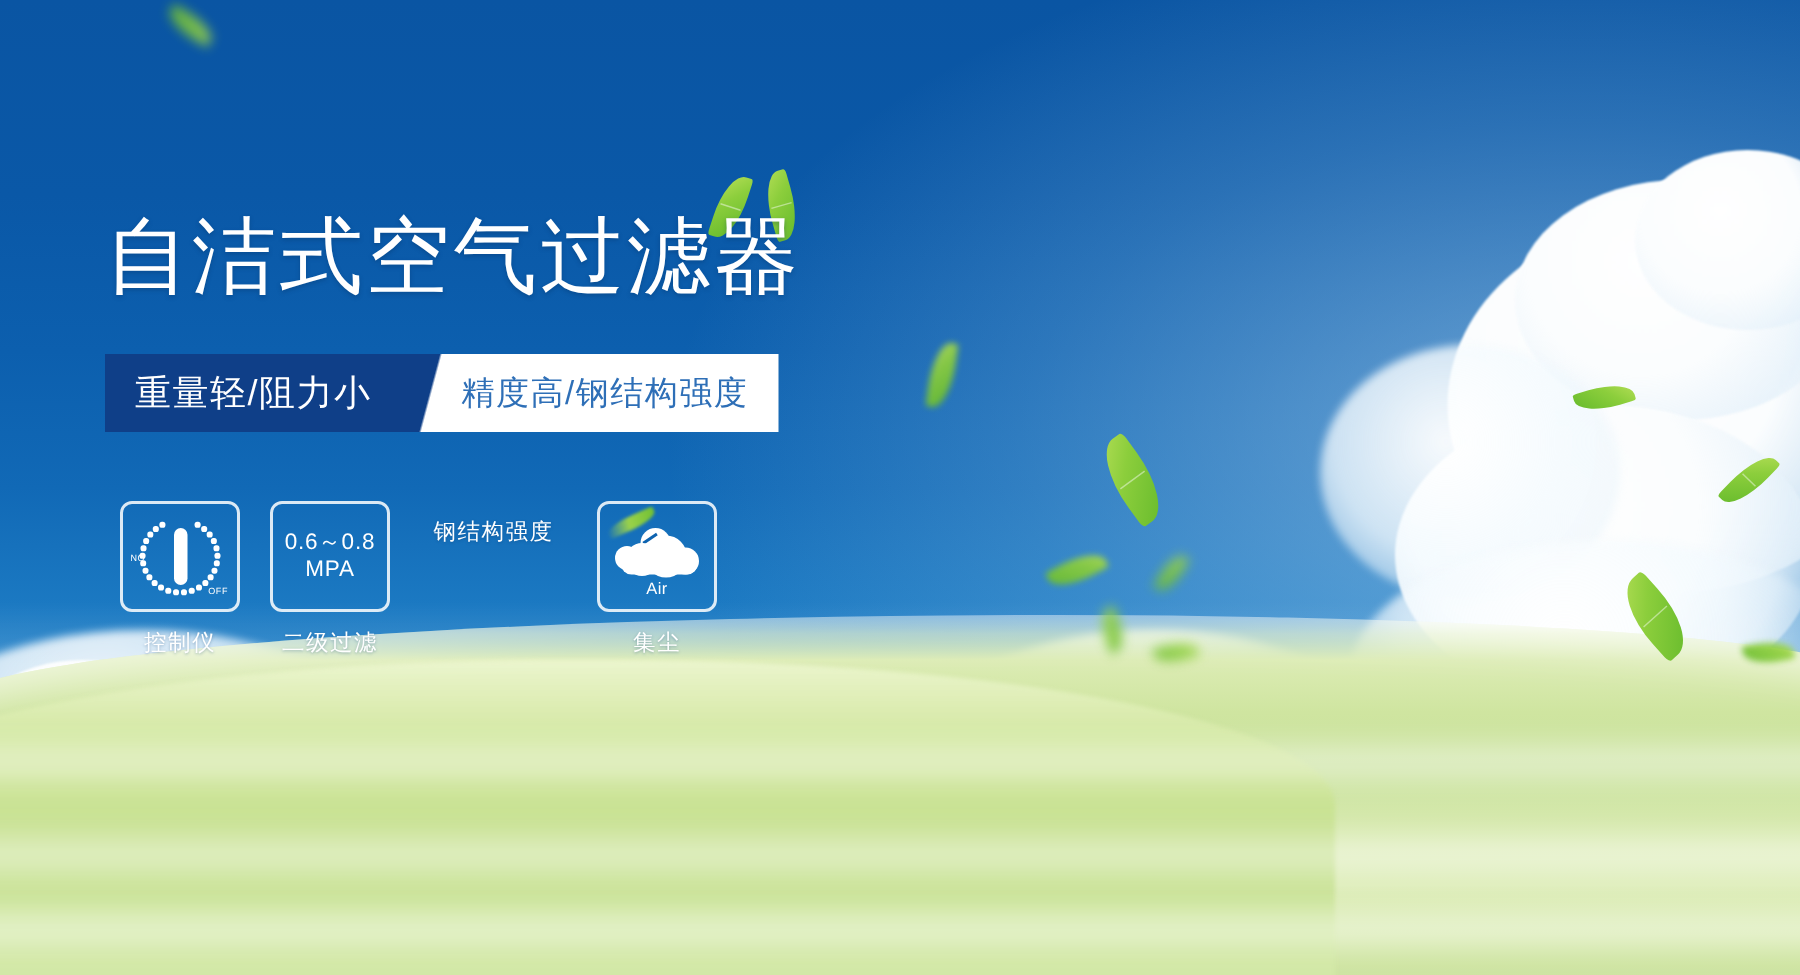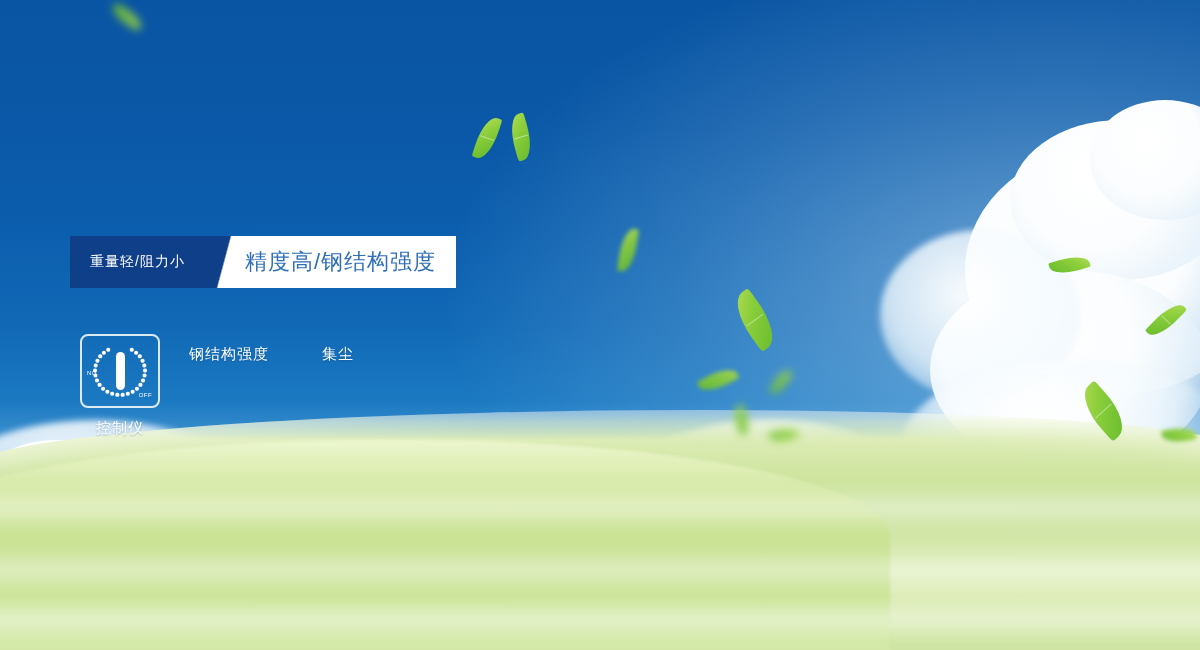--- a/index.html
+++ b/index.html
@@ -146,21 +146,21 @@
     height: 52px;
     display: flex;
     align-items: stretch;
   }
   .tag-dark {
     background: #0f3f88;
     color: #ffffff;
     display: flex;
     align-items: center;
     padding: 0 26px 0 20px;
-    font-size: 14px;
+    font-size: 24px;
     letter-spacing: 1px;
     white-space: nowrap;
   }
   .tag-wedge {
     width: 26px;
     background: linear-gradient(105deg, #0f3f88 0%, #0f3f88 48%, #ffffff 52%, #ffffff 100%);
   }
   .tag-light {
     background: #ffffff;
     color: #2e6fb7;
@@ -348,20 +348,21 @@
   <div class="leaf" style="left:1062px; top:245px; width:15px; height:40px; transform:rotate(74deg);"></div>
   <div class="leaf" style="left:1158px; top:298px; width:16px; height:44px; transform:rotate(44deg);">
     <div class="leaf-vein"></div>
   </div>
   <div class="leaf" style="left:1090px; top:382px; width:27px; height:58px; transform:rotate(-42deg);">
     <div class="leaf-vein"></div>
   </div>
   <div class="leaf blurry" style="left:1172px; top:418px; width:14px; height:34px; transform:rotate(80deg);"></div>
   <div class="leaf vblurry" style="left:120px; top:0px; width:14px; height:34px; transform:rotate(120deg);"></div>
 
+  <div class="title">自洁式空气过滤器</div>
 
   <div class="tagbar">
     <div class="tag-dark">重量轻/阻力小</div>
     <div class="tag-wedge"></div>
     <div class="tag-light">精度高/钢结构强度</div>
   </div>
 
   <div class="features">
 
     <div class="feature">
@@ -394,24 +395,48 @@
             <div class="dot" style="transform: translate(-16.12px, -18.34px);"></div>
             <div class="dot" style="transform: translate(-11.74px, -21.19px);"></div>
           <div class="needle"></div>
           <span class="lbl lbl-no">NO</span>
           <span class="lbl lbl-off">OFF</span>
         </div>
       </div>
       <div class="feature-label">控制仪</div>
     </div>
 
+    <div class="feature">
+      <div class="icon-box">
+        <div class="icon-text">
+          <div>0.6～0.8</div>
+          <div>MPA</div>
+        </div>
+      </div>
+      <div class="feature-label">二级过滤</div>
+    </div>
 
 
     <div class="feature wide">
       <div class="feature-label">钢结构强度</div>
     </div>
 
     <div class="feature">
+      <div class="icon-box">
+        <div class="airicon">
+          <div class="streak"></div>
+          <div class="puff" style="left:19px; top:8px; width:20px; height:20px;"></div>
+          <div class="ray" style="left:20px; top:14px; width:11px; height:2.4px; transform:rotate(-34deg);"></div>
+          <div class="ray" style="left:21px; top:21px; width:11px; height:2.4px; transform:rotate(14deg);"></div>
+          <div class="puff" style="left:2px; top:20px; width:16px; height:16px;"></div>
+          <div class="ray" style="left:6px; top:26px; width:8px; height:2.2px;"></div>
+          <div class="puff" style="left:9px; top:18px; width:22px; height:22px;"></div>
+          <div class="puff" style="left:22px; top:13px; width:28px; height:28px;"></div>
+          <div class="puff" style="left:40px; top:21px; width:18px; height:18px;"></div>
+          <div class="base"></div>
+          <div class="lbl">Air</div>
+        </div>
+      </div>
       <div class="feature-label">集尘</div>
     </div>
 
   </div>
 </div>
 
 </body></html>

